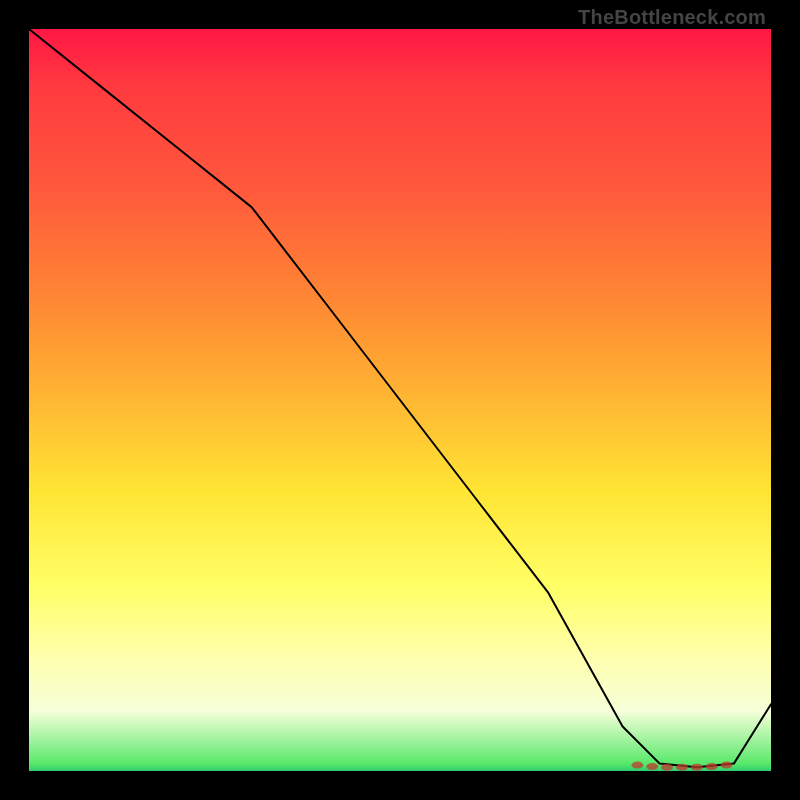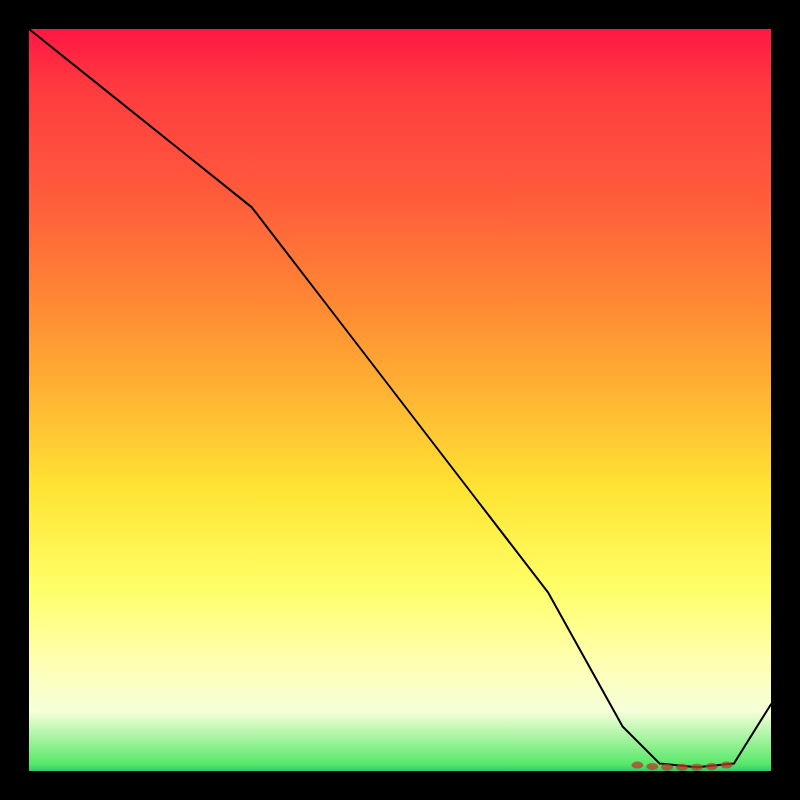--- a/index.html
+++ b/index.html
@@ -67,20 +67,21 @@
   .dots ellipse {
     fill: #c0392b;
     opacity: 0.75;
   }
 </style>
 </head>
 <body>
 
 <div class="frame">
 
+  <div class="watermark">TheBottleneck.com</div>
 
   <div class="plot">
     <svg class="line" viewBox="0 0 742 742" preserveAspectRatio="none">
       <path id="curve-path" class="curve" d="M0.0 0.0 L74.2 59.4 L148.4 118.7 L222.6 178.1 L296.8 274.5 L371.0 371.0 L445.2 467.5 L519.4 563.9 L593.6 697.5 L630.7 734.6 L667.8 738.3 L704.9 734.6 L742.0 675.2"></path>
       <g id="dot-group" class="dots">
           <ellipse cx="608.4" cy="736.1" rx="6" ry="3.5"></ellipse>
           <ellipse cx="623.3" cy="737.5" rx="6" ry="3.5"></ellipse>
           <ellipse cx="638.1" cy="738.3" rx="6" ry="3.5"></ellipse>
           <ellipse cx="653.0" cy="738.3" rx="6" ry="3.5"></ellipse>
           <ellipse cx="667.8" cy="738.3" rx="6" ry="3.5"></ellipse>

